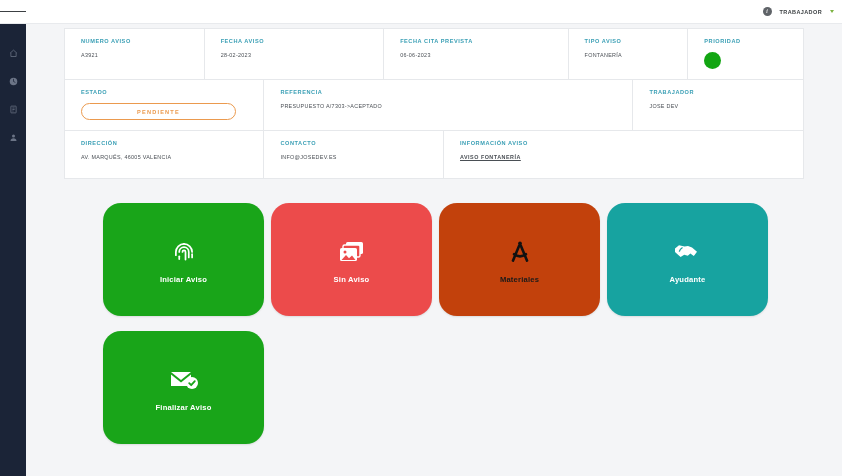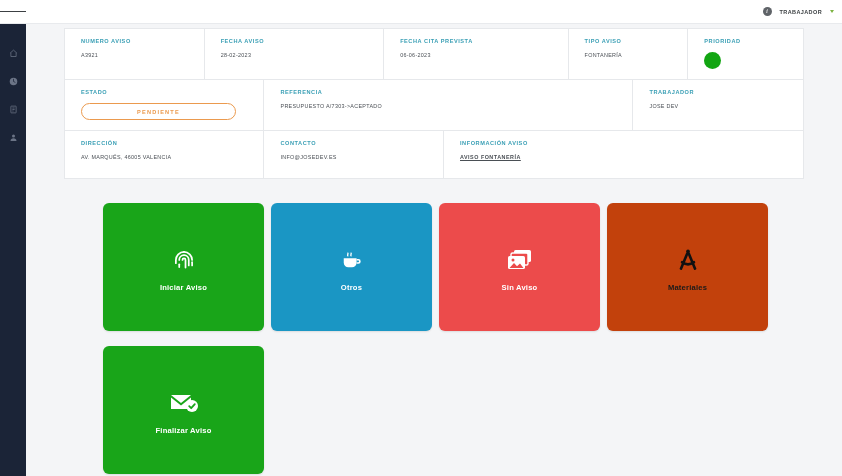--- a/index.html
+++ b/index.html
@@ -136,22 +136,22 @@
   
   .tiles {
     margin-top: 24px;
     display: grid;
     grid-template-columns: repeat(4, 161px);
     gap: 15px 7px;
     width: 690px;
     margin-left: 39px;
   }
   .tile {
-    height: 128px;
-    border-radius: 6px;
+    height: 113px;
+    border-radius: 18px;
     display: flex; flex-direction: column;
     align-items: center; justify-content: center;
     gap: 6px;
     cursor: pointer;
     box-shadow: 0 1px 2px rgba(0,0,0,0.10);
   }
   .tile .ticon { display: flex; align-items: center; justify-content: center; height: 34px; }
   .tile .tlabel {
     font-size: 7.6px; font-weight: 600; letter-spacing: 0.2px;
   }
@@ -271,31 +271,20 @@
             <path d="M19.5 12c0-4.1-3.4-7.5-7.5-7.5"></path>
             <path d="M7.6 12a4.4 4.4 0 0 1 8.8 0v5"></path>
             <path d="M7.6 16v2.5"></path>
             <path d="M10.6 12a1.4 1.4 0 0 1 2.8 0v7"></path>
             <path d="M19.5 14v3"></path>
           </svg>
         </div>
         <div class="tlabel">Iniciar Aviso</div>
       </div>
 
-      <div class="tile light-text" style="background:#1a96c4">
-        <div class="ticon">
-          <svg width="26" height="22" viewBox="0 0 24 24" fill="#fff">
-            <path d="M3 10h14v5a5 5 0 0 1-5 5H8a5 5 0 0 1-5-5z"></path>
-            <path d="M17 11h2a2.5 2.5 0 0 1 0 5h-2v-1.6h1.9a.9.9 0 0 0 0-1.8H17z"></path>
-            <path d="M7.5 7.5c-1-1 .6-1.7 0-3" stroke="#fff" stroke-width="1.4" fill="none" stroke-linecap="round"></path>
-            <path d="M11 7.5c-1-1 .6-1.7 0-3" stroke="#fff" stroke-width="1.4" fill="none" stroke-linecap="round"></path>
-          </svg>
-        </div>
-        <div class="tlabel">Otros</div>
-      </div>
 
 
       <div class="tile light-text" style="background:#ec4b4b">
         <div class="ticon">
           <svg width="26" height="22" viewBox="0 0 26 22" fill="#fff">
             <rect x="7" y="1" width="17" height="12" rx="1.6"></rect>
             <rect x="4" y="4" width="17" height="12" rx="1.6" fill="#ec4b4b" stroke="#fff" stroke-width="1.4"></rect>
             <rect x="1" y="7" width="17" height="13" rx="1.6"></rect>
             <circle cx="6" cy="11" r="1.5" fill="#ec4b4b"></circle>
             <path d="M2.5 19l4.5-5 3 3.2 3-2.6 3.5 4.4z" fill="#ec4b4b"></path>
@@ -309,20 +298,29 @@
           <svg width="26" height="26" viewBox="0 0 24 24" fill="none" stroke="#111" stroke-width="2.4" stroke-linecap="round">
             <circle cx="12" cy="4" r="1.7" fill="#111" stroke="none"></circle>
             <path d="M11.2 6.2L5.5 20"></path>
             <path d="M12.8 6.2L18.5 20"></path>
             <path d="M6.5 14c3.6 2.6 7.4 2.6 11 0"></path>
           </svg>
         </div>
         <div class="tlabel">Materiales</div>
       </div>
 
+      <div class="tile light-text" style="background:#17a3a0">
+        <div class="ticon">
+          <svg width="28" height="22" viewBox="0 0 28 20" fill="#fff">
+            <path d="M1 6.5l4-3.2 5.5 1.2 3.5-.6 4 1.6 5 4.2-3.2 4.4-3.4-2.6-2.6 2.2-3.6-1-3.6 2.4L1 10z"></path>
+            <path d="M8.5 5.5c-1.8 1.2-3 2.6-3.2 4.1" stroke="#17a3a0" stroke-width="1.3" fill="none"></path>
+          </svg>
+        </div>
+        <div class="tlabel">Ayudante</div>
+      </div>
 
 
       <div class="tile light-text" style="background:#19a519">
         <div class="ticon">
           <svg width="30" height="24" viewBox="0 0 30 24" fill="#fff">
             <path d="M2 4h20l-10 8L2 4z"></path>
             <path d="M2 6.5l10 8 10-8V18H2z"></path>
             <circle cx="23" cy="15" r="6" fill="#fff"></circle>
             <path d="M20.2 15.2l2 2 3.6-4" stroke="#19a519" stroke-width="1.8" fill="none" stroke-linecap="round" stroke-linejoin="round"></path>
           </svg>

